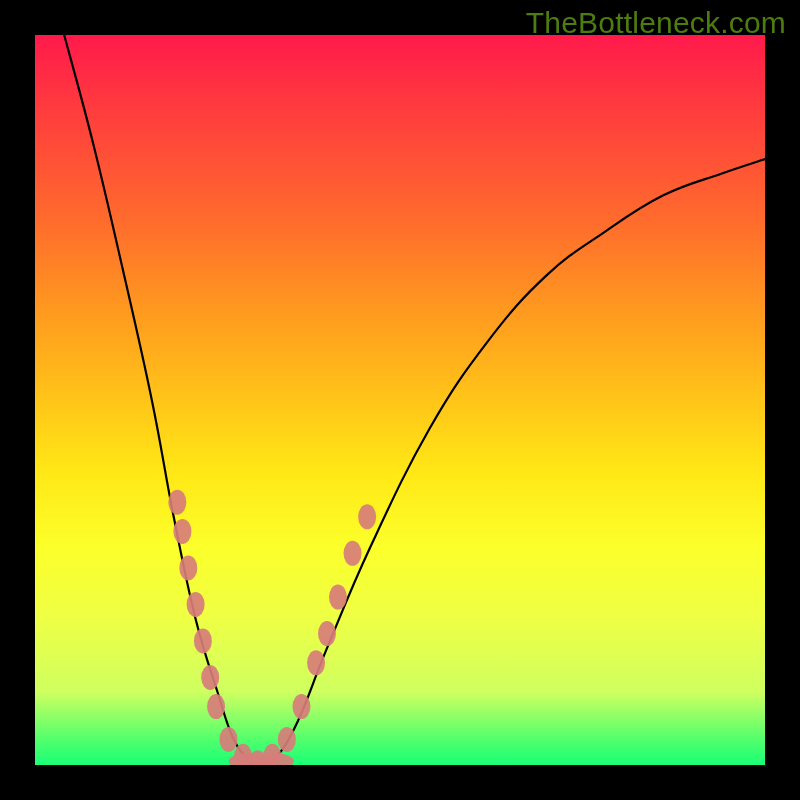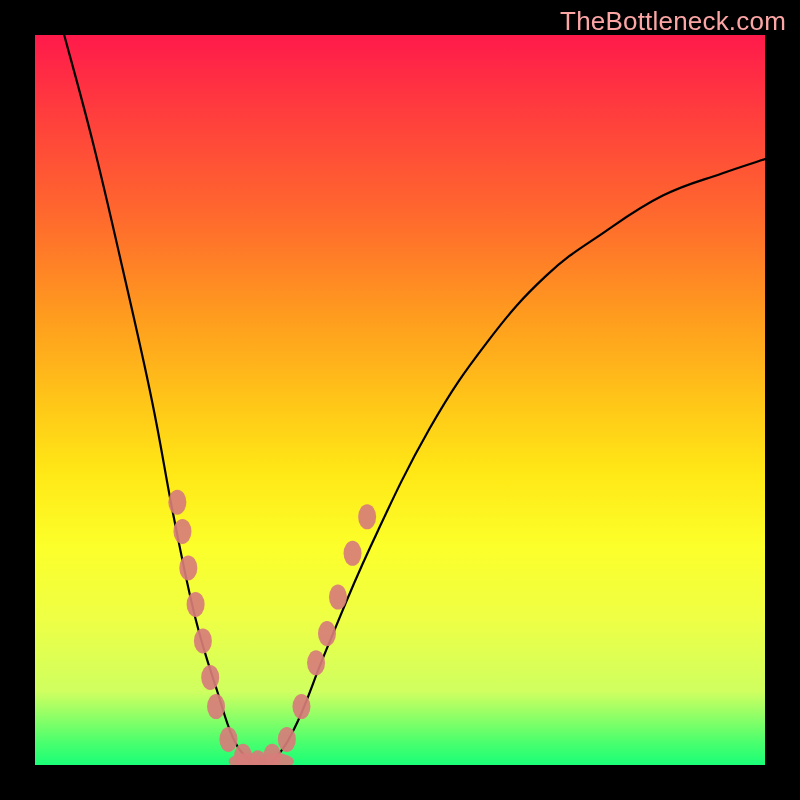--- a/index.html
+++ b/index.html
@@ -14,22 +14,22 @@
   .frame {
     position: relative;
     width: 800px;
     height: 800px;
     background: #000;
   }
   .watermark {
     position: absolute;
     top: 6px;
     right: 14px;
-    color: #fca5a5;
-    font-size: 26px;
+    color: #4d7c0f;
+    font-size: 30px;
     font-weight: 500;
     letter-spacing: 0.2px;
     z-index: 3;
     user-select: none;
   }
   .plot {
     position: absolute;
     left: 35px;
     top: 35px;
     width: 730px;

